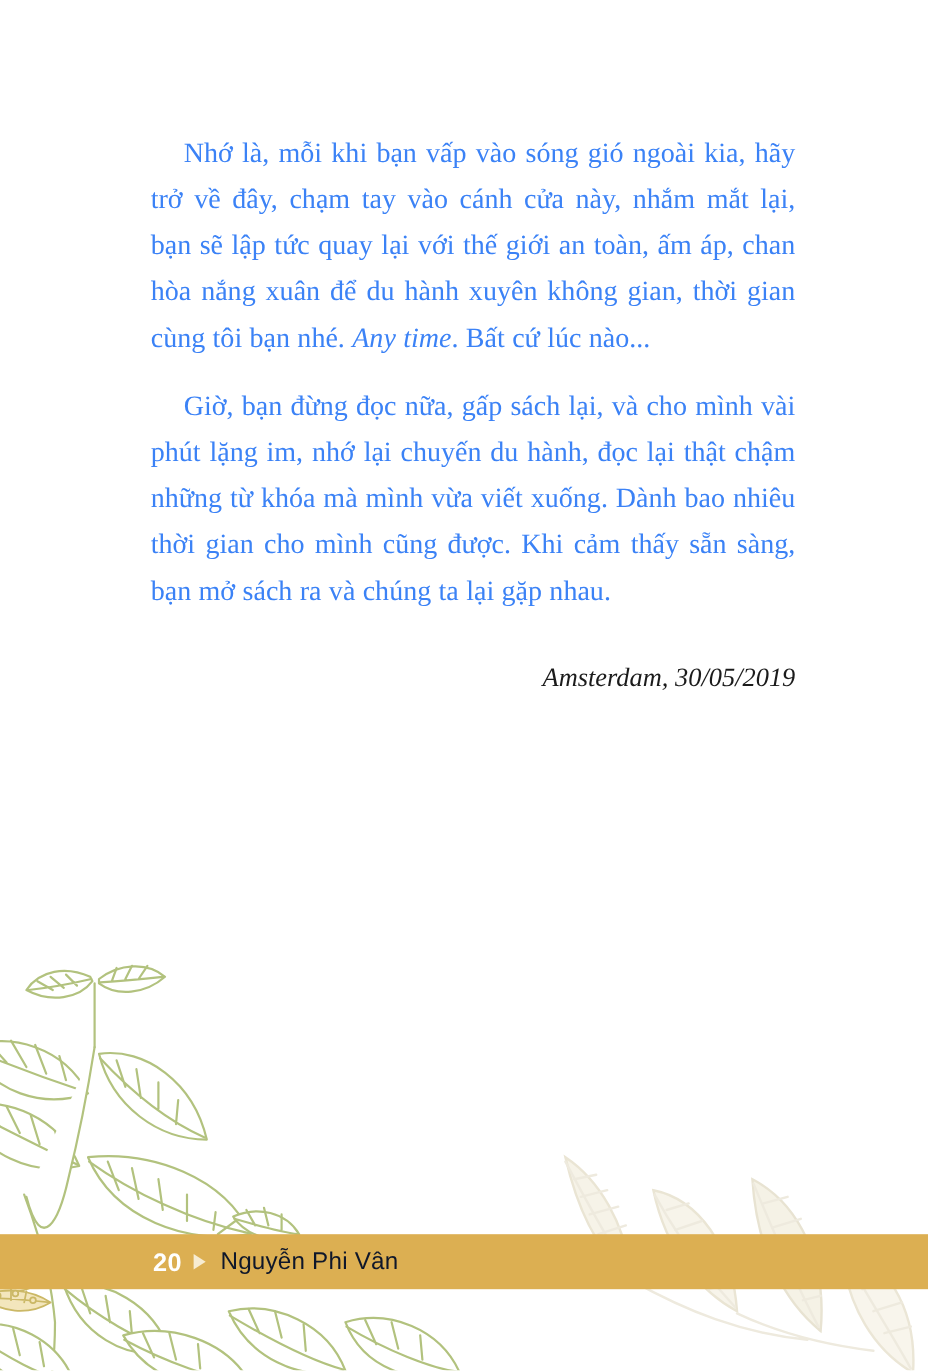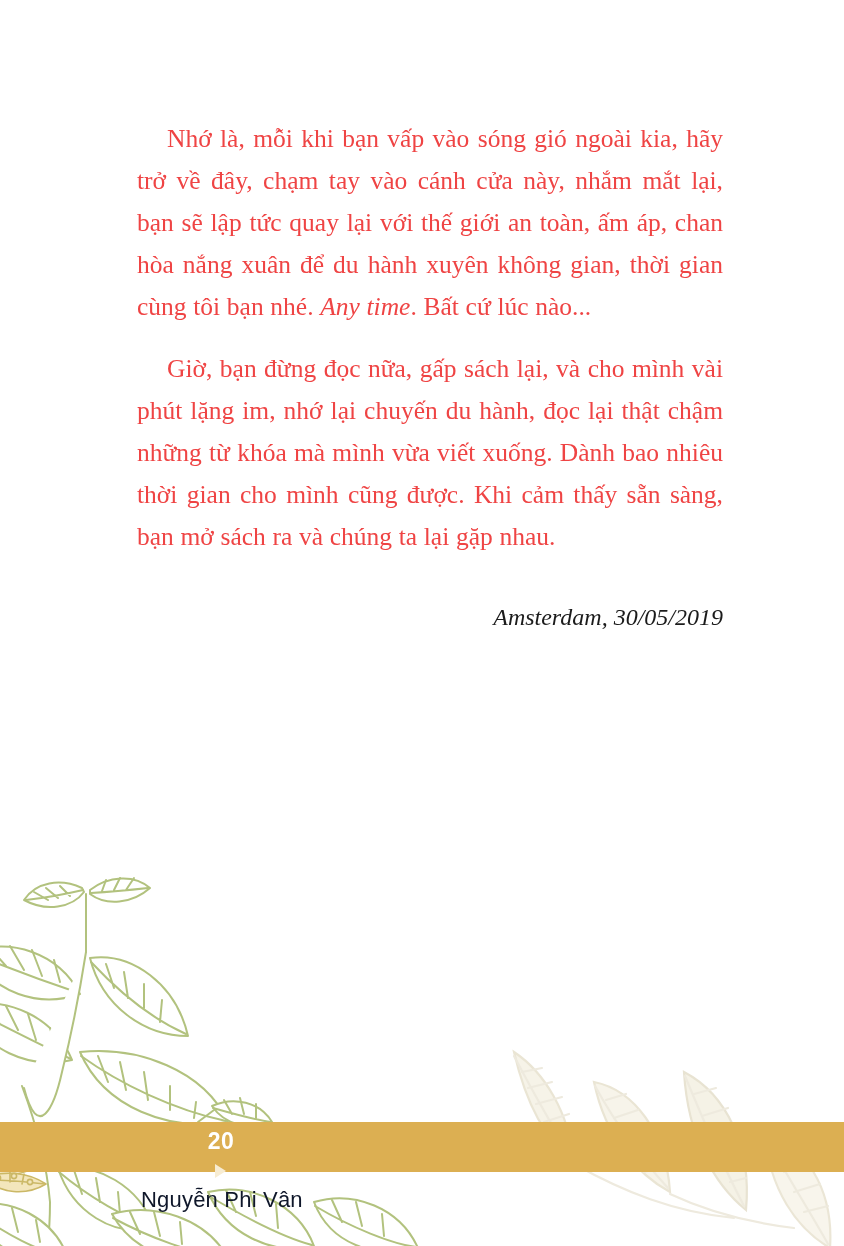--- a/index.html
+++ b/index.html
@@ -45,21 +45,21 @@
     position: absolute;
     left: 137px;
     top: 118px;
     width: 586px;
     z-index: 3;
   }
   p.body-para {
     margin: 0 0 20px 0;
     font-size: 25.5px;
     line-height: 42px;
-    color: #ef4444;
+    color: #3b82f6;
     text-align: justify;
     text-indent: 30px;
     hyphens: none;
     word-spacing: 0.3px;
   }
   p.body-para:last-of-type {
     margin-bottom: 0;
   }
   .italic {
     font-style: italic;
@@ -89,21 +89,20 @@
   }
   .footer-inner {
     position: absolute;
     left: 139px;
     top: 1130px;
     height: 34px;
     display: flex;
     align-items: center;
     gap: 11px;
     z-index: 4;
-    flex-direction: column;
   }
   .footer-page-number {
     font-family: "Liberation Sans", "DejaVu Sans", sans-serif;
     font-weight: bold;
     font-size: 23px;
     color: #ffffff;
     letter-spacing: 0.4px;
     line-height: 1;
   }
   .footer-arrow {

